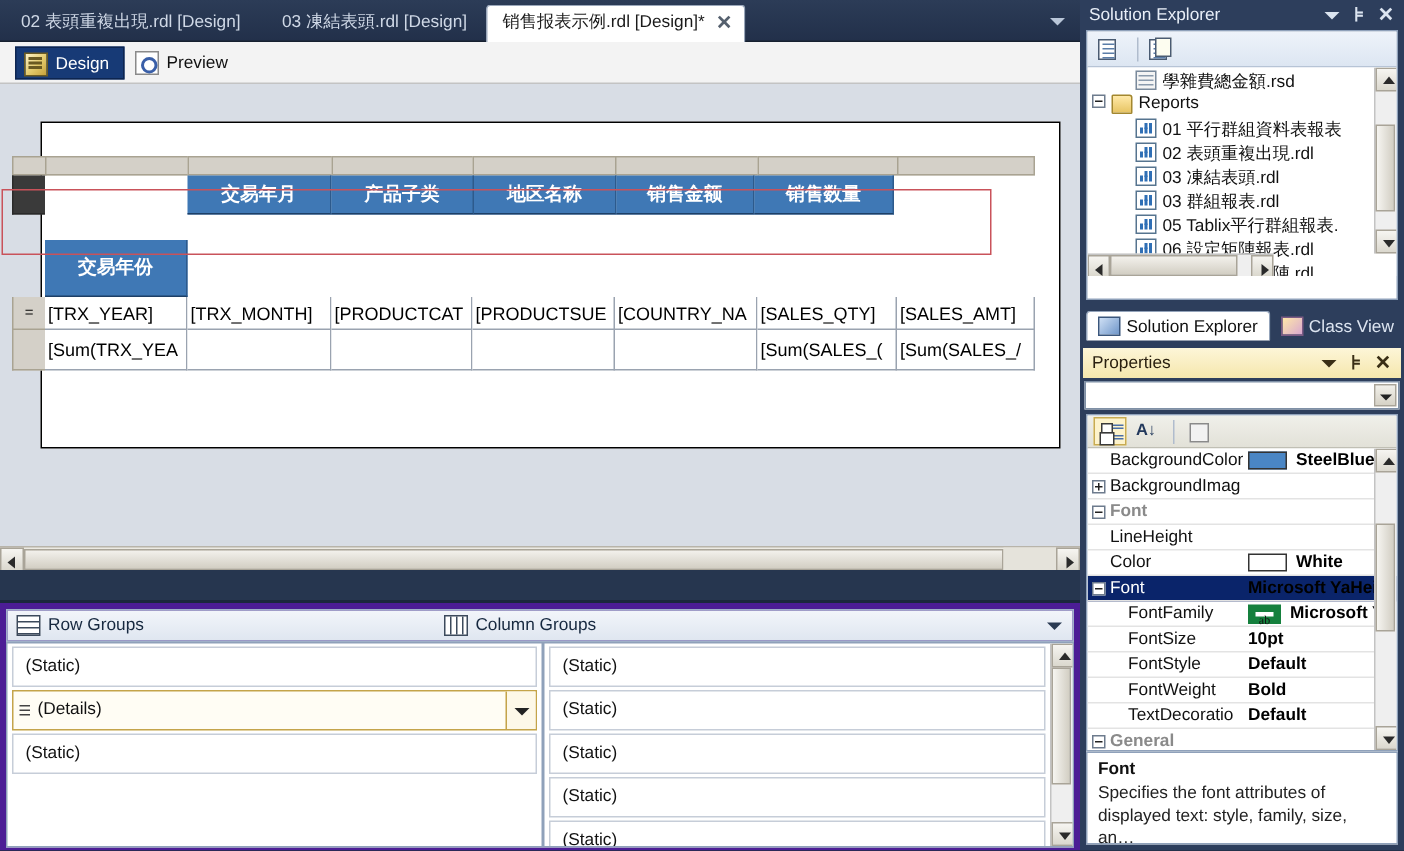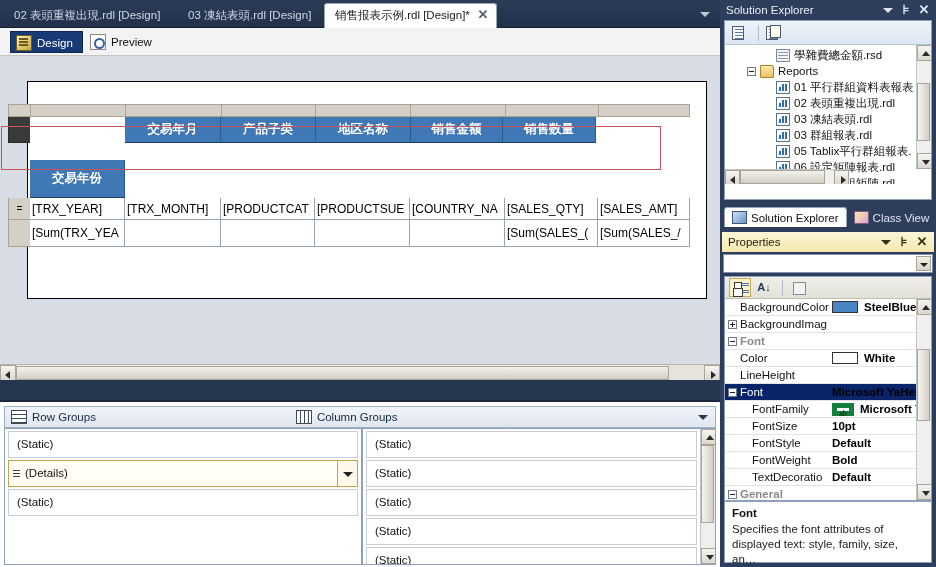--- a/index.html
+++ b/index.html
@@ -211,21 +211,21 @@
     background: linear-gradient(180deg,#f3f1ec,#d2cec3);
     border: 1px solid #a9a498;
     cursor: pointer;
   }
   .sbtrack { flex: 1; height: 16px; background:#e5e3db; }
 
   
   .groupspane {
     position: absolute; left: 0; top: 400px;
     width: 720px; height: 167px;
-    background: #ffffff;
+    background: #4c1d95;
     border-top: 2px solid #1b283d;
   }
   .ghead {
     position: absolute; left: 4px; top: 4px;
     width: 712px; height: 22px;
     background: linear-gradient(180deg,#f2f5fa 0%,#dfe6f0 100%);
     border: 1px solid #9fb0c8;
     display: flex; align-items: center;
   }
   .ghlabel {
@@ -349,22 +349,22 @@
     background:#ffffff; border:1px solid #4a5b72; }
   .docico::after { content:""; position:absolute; left:2px; top:2px; width:8px;height:1px;
     background:#5a7da8; box-shadow:0 3px 0 #5a7da8,0 6px 0 #5a7da8,0 9px 0 #5a7da8;}
   .docico2 { position:absolute; left:6px; top:1px; width:11px; height:13px;
     background:#fdfdf0; border:1px solid #4a5b72; }
 
   .treewrap {
     position: relative; background: #fff; overflow: hidden;
   }
   .trow2 {
-    height: 16px; display: flex; align-items: center;
-    font-size: 11.5px; color: #111; white-space: nowrap; padding-left: 19px;
+    height: 16px; display: flex; 
+    font-size: 11.5px; color: #111; white-space: nowrap;
   }
   .expbox {
     width: 9px; height: 9px; border: 1px solid #6d7b8d;
     background: #fff; position: relative; margin-right: 4px; flex:none;
     cursor: pointer;
   }
   .expbox::before { content:""; position:absolute; left:1px; top:3px; width:5px; height:1px; background:#222; }
   .tico { width: 14px; height: 13px; position: relative; margin-right: 4px; flex:none; }
   .tico.rsd { background:#f4f4f4; border:1px solid #7a8a9c; }
   .tico.rsd::after { content:""; position:absolute; left:1px; top:2px; width:10px; height:1px;
@@ -785,28 +785,28 @@
                 <span class="pname">BackgroundImag</span>
                 <span class="pval"></span>
               </div>
               <div class="prow">
                 <span class="pexp"></span>
                 <span class="pname cat">Font</span>
                 <span class="pval"></span>
               </div>
               <div class="prow">
                 <span class="pspacer"></span>
+                <span class="pname">LineHeight</span>
+                <span class="pval"></span>
+              </div>
+              <div class="prow">
+                <span class="pspacer"></span>
                 <span class="pname">Color</span>
                 <span class="pswatch" style="background: rgb(255, 255, 255);"></span>
                 <span class="pval">White</span>
-              </div>
-              <div class="prow">
-                <span class="pspacer"></span>
-                <span class="pname">LineHeight</span>
-                <span class="pval"></span>
               </div>
               <div class="prow selrow">
                 <span class="pexp"></span>
                 <span class="pname">Font</span>
                 <span class="pval">Microsoft YaHei</span>
               </div>
               <div class="prow">
                 <span class="pspacer"></span>
                 <span style="width: 12px; flex: 0 0 auto;"></span>
                 <span class="pname" style="width: 80px;">FontFamily</span>

